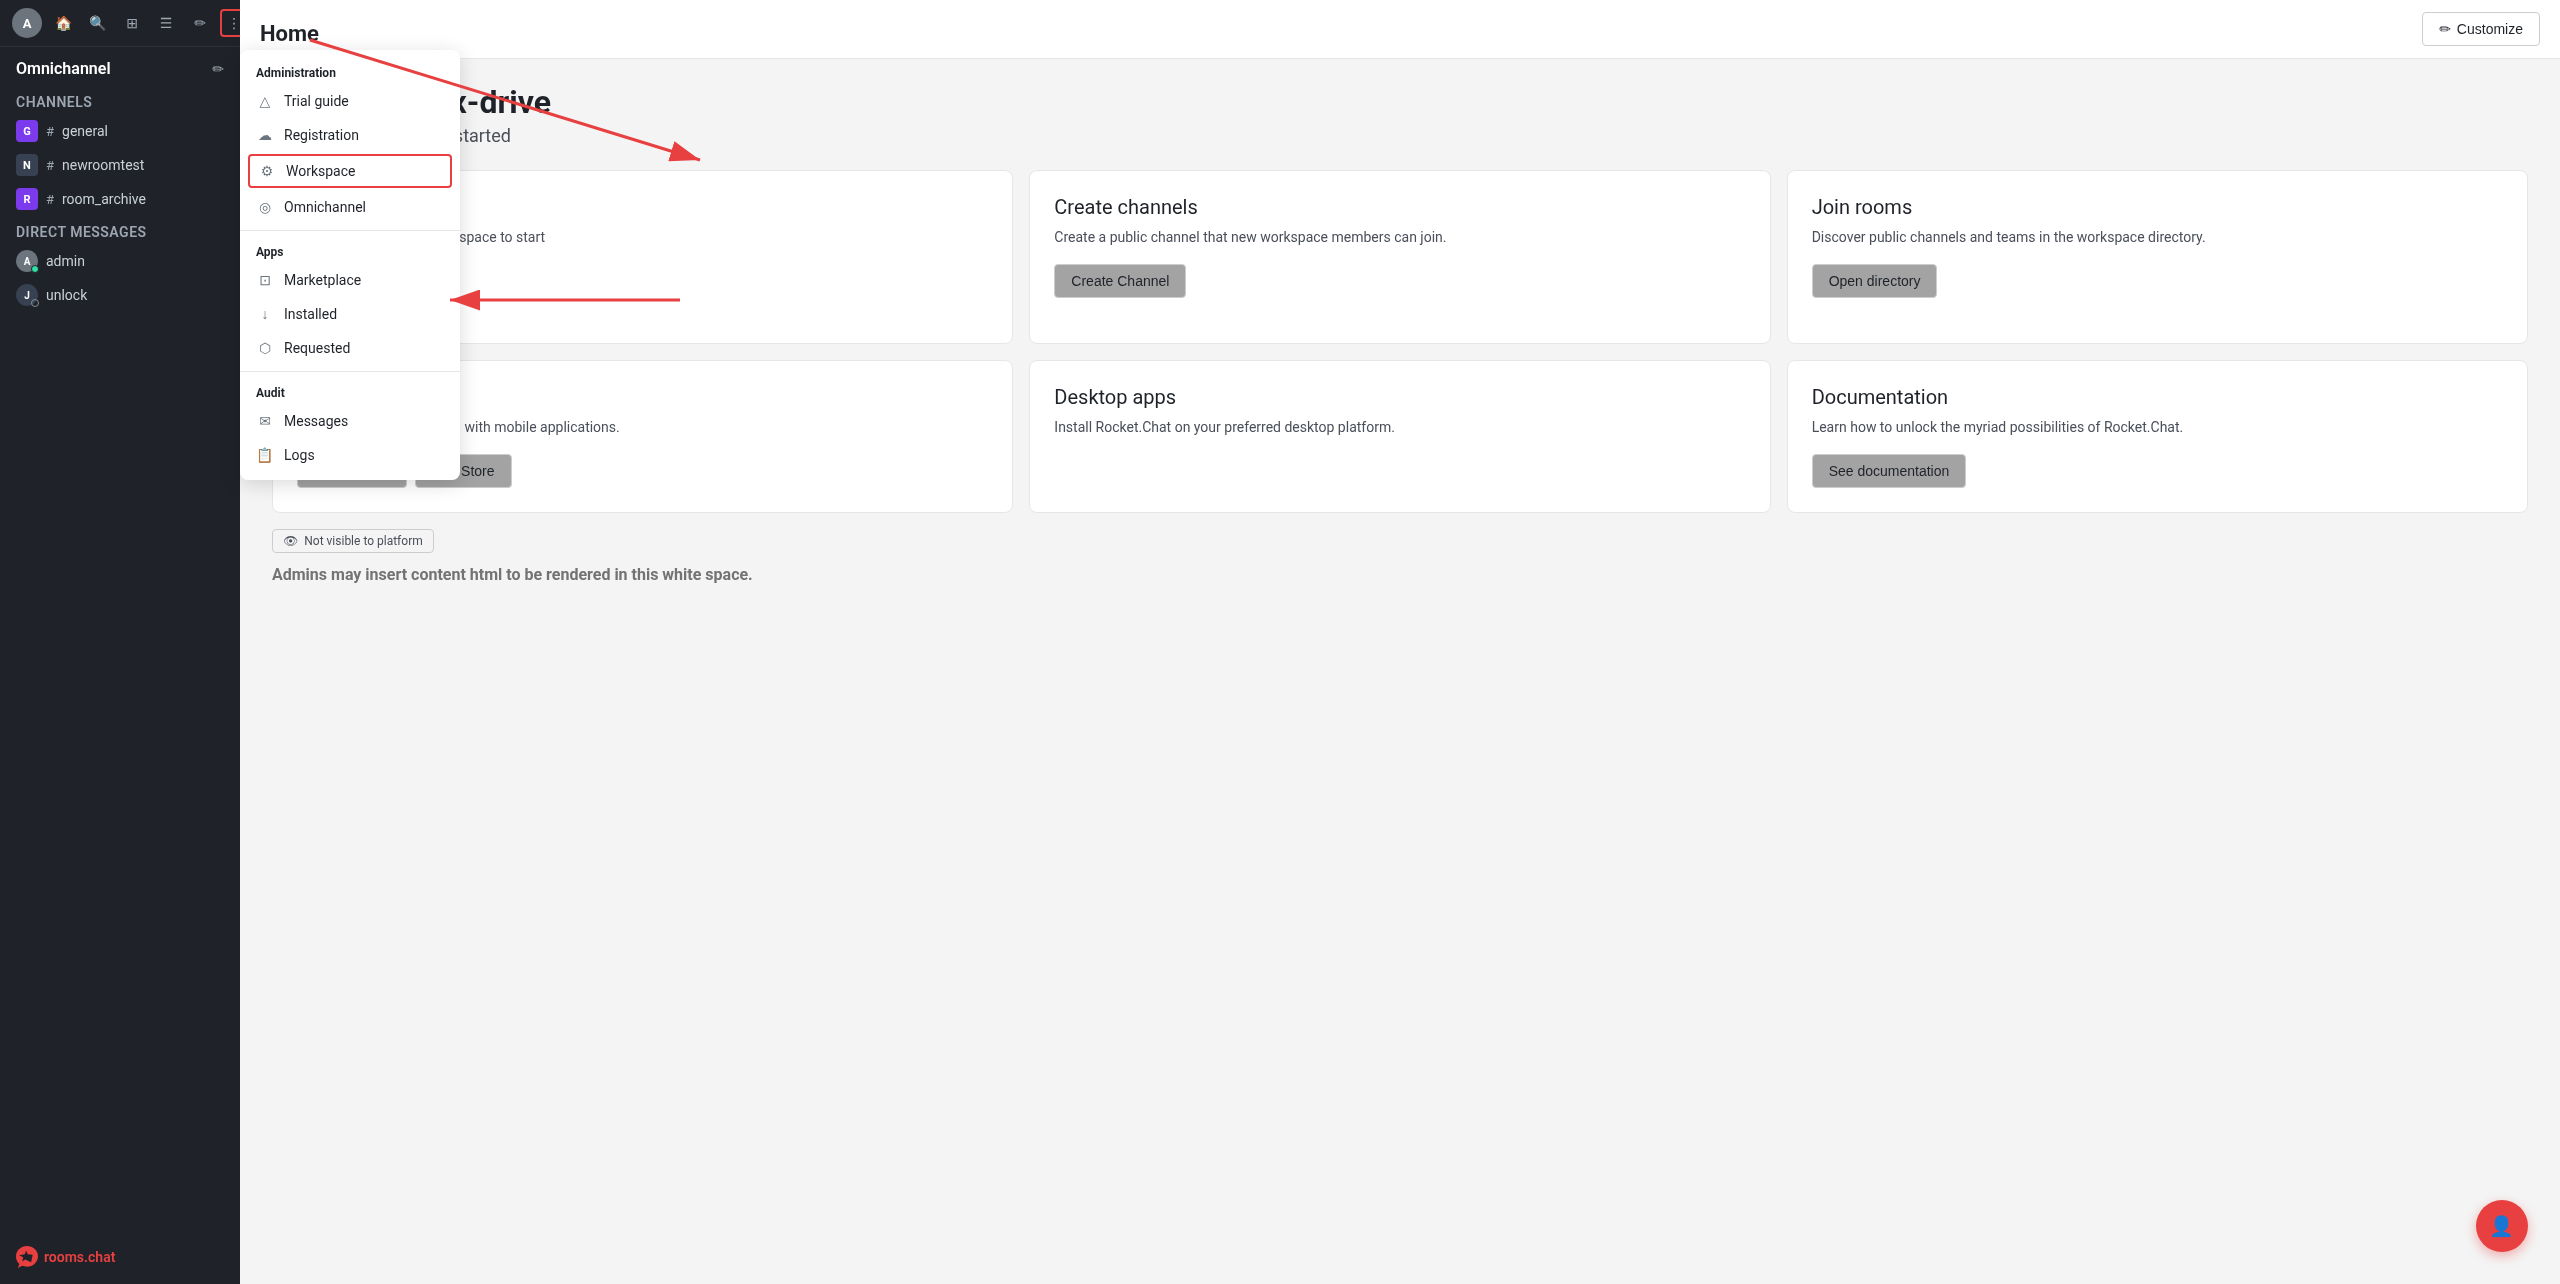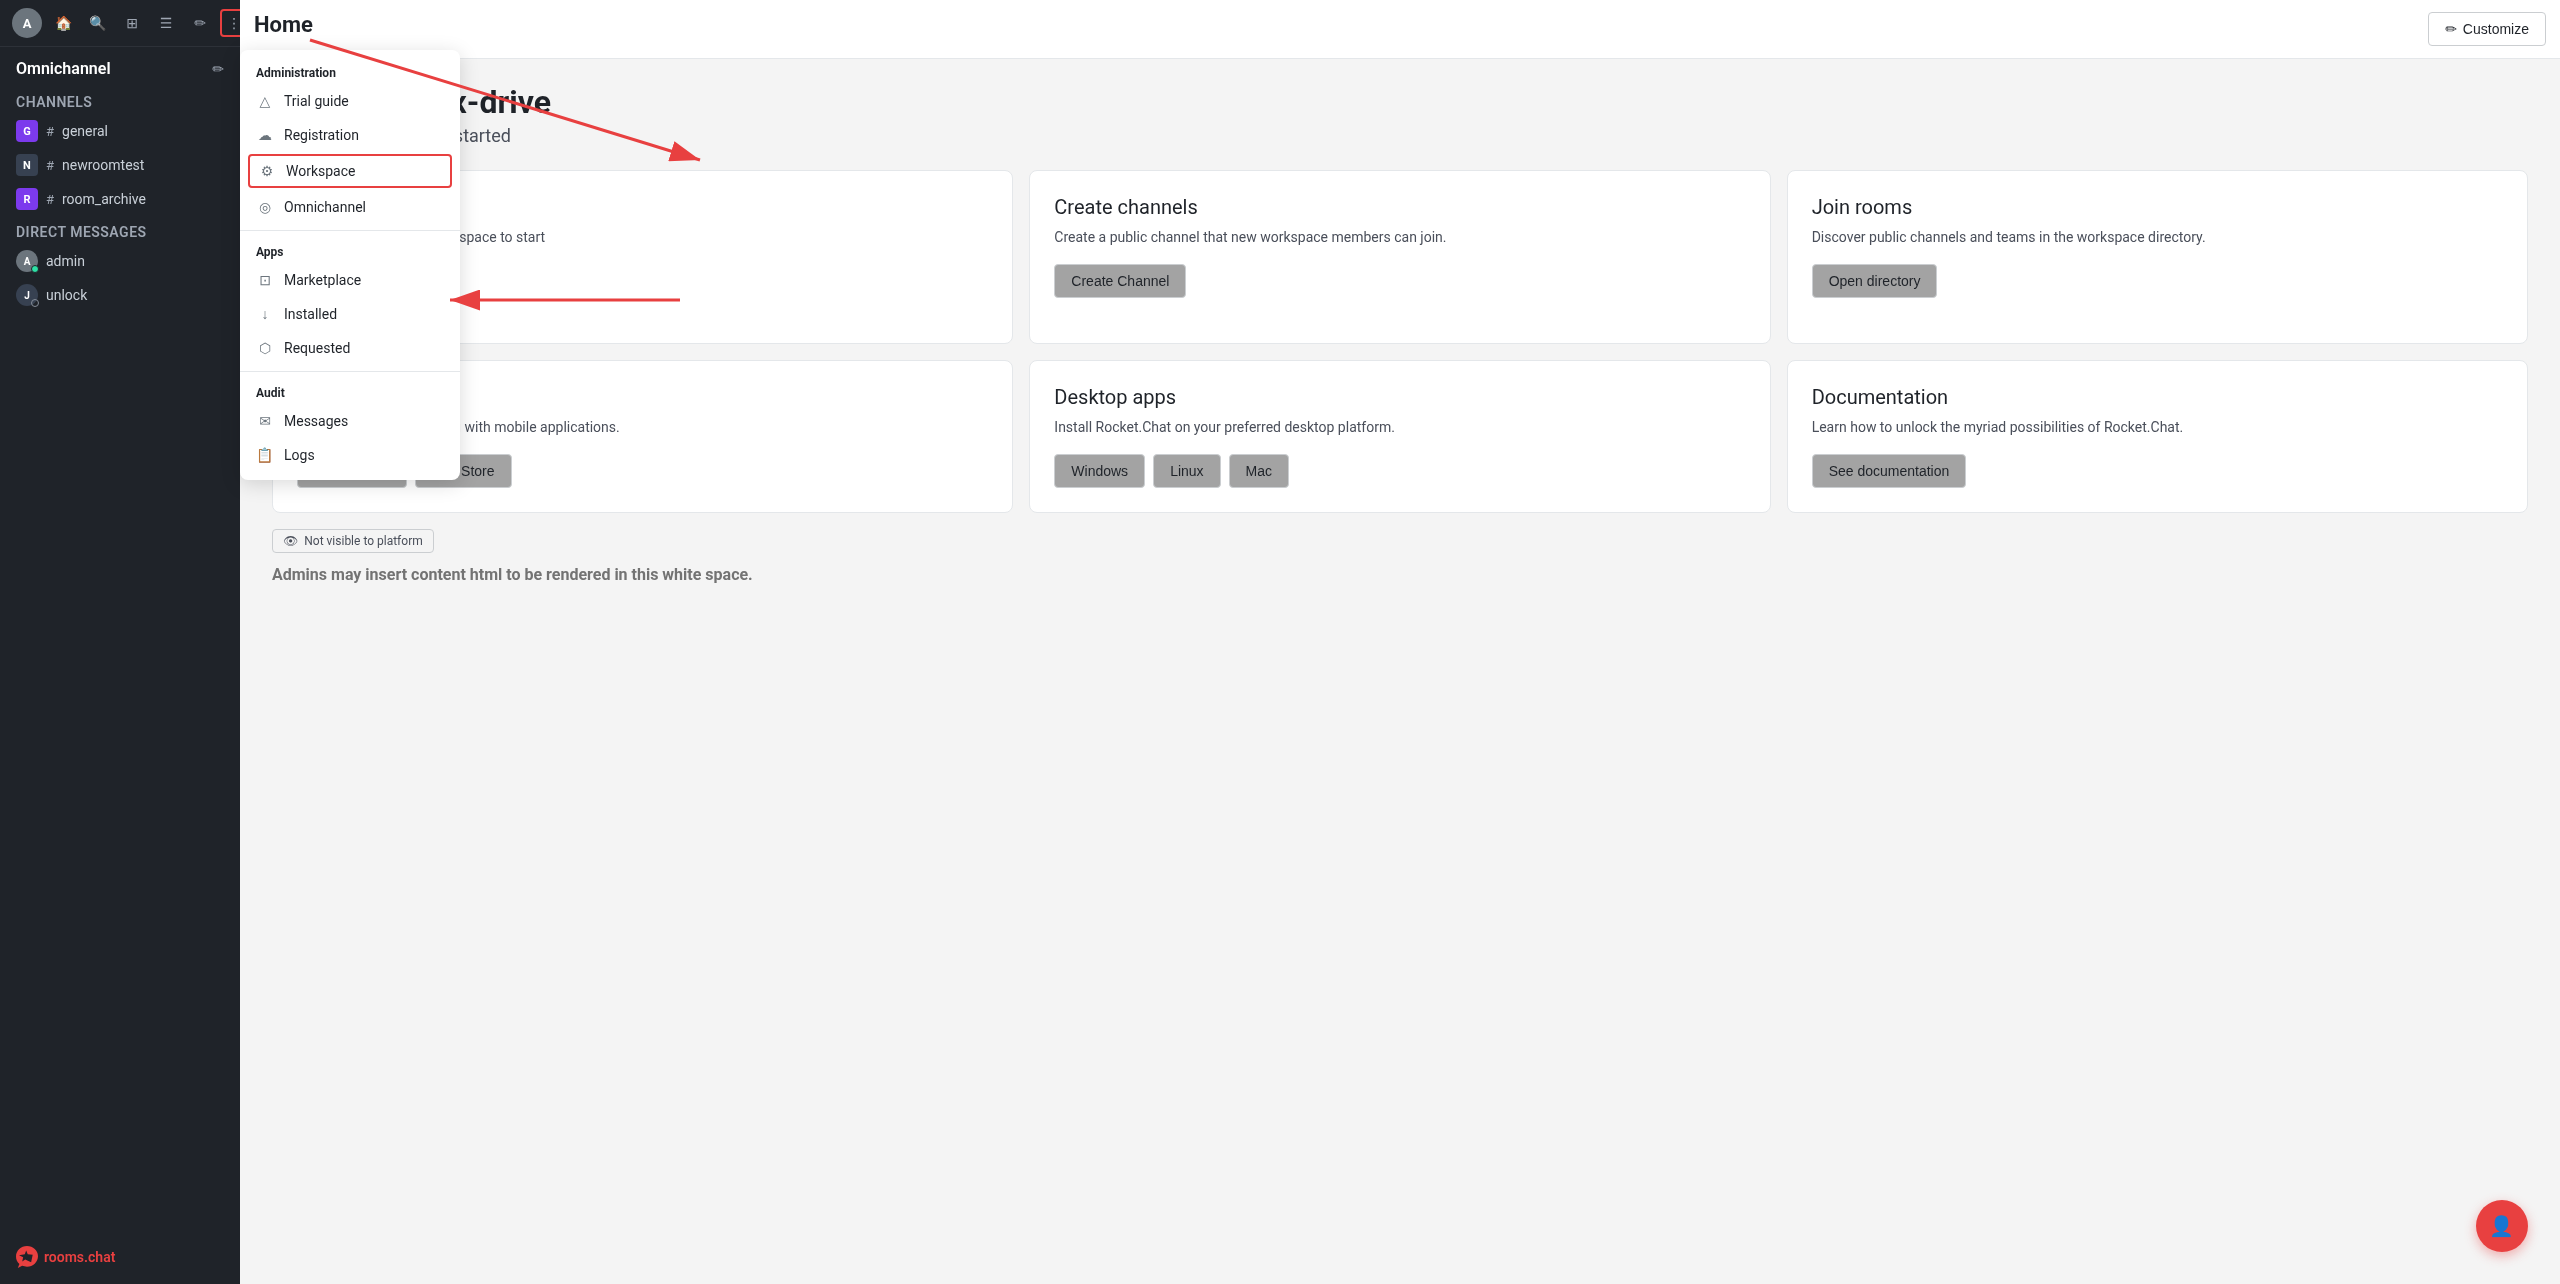--- a/index.html
+++ b/index.html
@@ -112,22 +112,22 @@
       flex: 1;
       display: flex;
       flex-direction: column;
       overflow: hidden;
       background: #f4f4f4;
       position: relative;
     }
 
     .top-bar {
       background: #fff;
-      padding: 12px 14px;
-      display: flex; align-items: flex-start; justify-content: space-between;
+      padding: 12px 20px;
+      display: flex; align-items: flex-end; justify-content: space-between;
       border-bottom: 1px solid #e4e7ea;
     }
     .page-title-text { font-size: 22px; font-weight: 700; color: #1f2329; }
 
     .customize-btn {
       padding: 8px 16px;
       border: 1px solid #cbced1;
       border-radius: 4px;
       background: #fff;
       cursor: pointer;
@@ -364,25 +364,20 @@
         <div class="card-desc">Take Rocket.Chat with you with mobile applications.</div>
         <div class="card-actions">
           <button class="card-btn">Google Play</button>
           <button class="card-btn">App Store</button>
         </div>
       </div>
 
       <div class="card">
         <div class="card-title">Desktop apps</div>
         <div class="card-desc">Install Rocket.Chat on your preferred desktop platform.</div>
-        <div class="card-actions">
-          <button class="card-btn">Windows</button>
-          <button class="card-btn">Linux</button>
-          <button class="card-btn">Mac</button>
-        </div>
       </div>
 
       <div class="card">
         <div class="card-title">Documentation</div>
         <div class="card-desc">Learn how to unlock the myriad possibilities of Rocket.Chat.</div>
         <div class="card-actions">
           <button class="card-btn">See documentation</button>
         </div>
       </div>
     </div>

